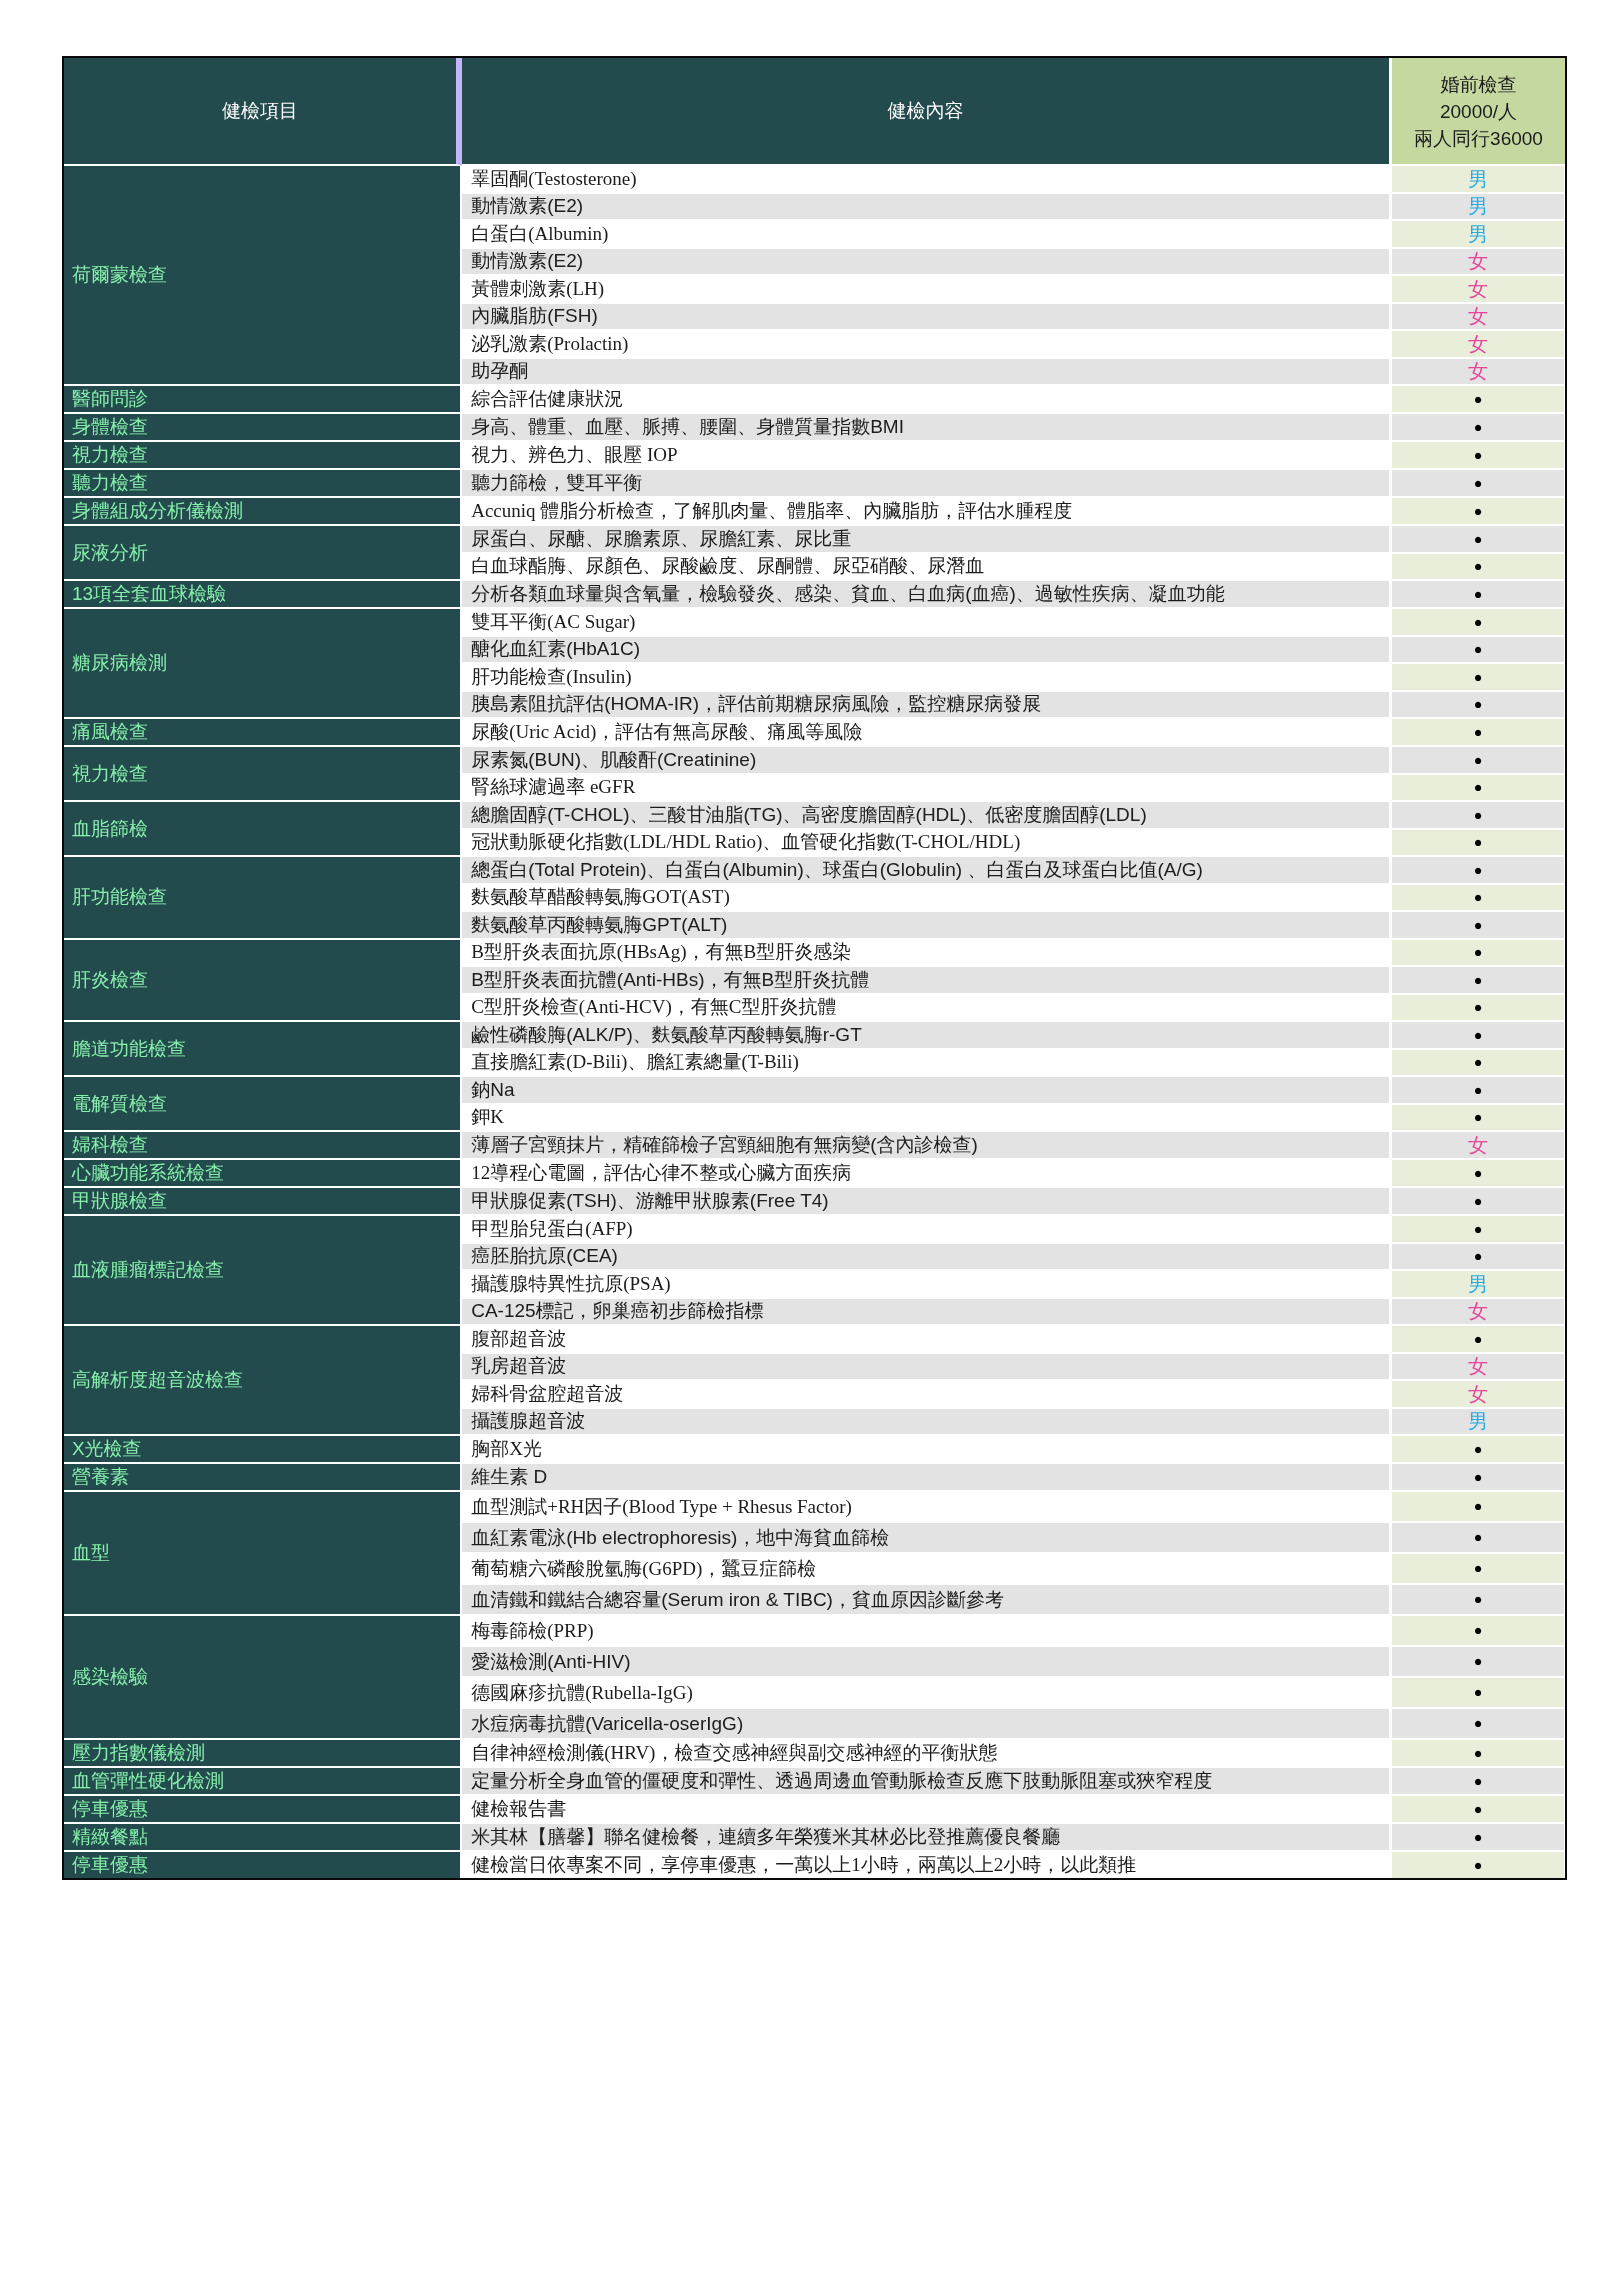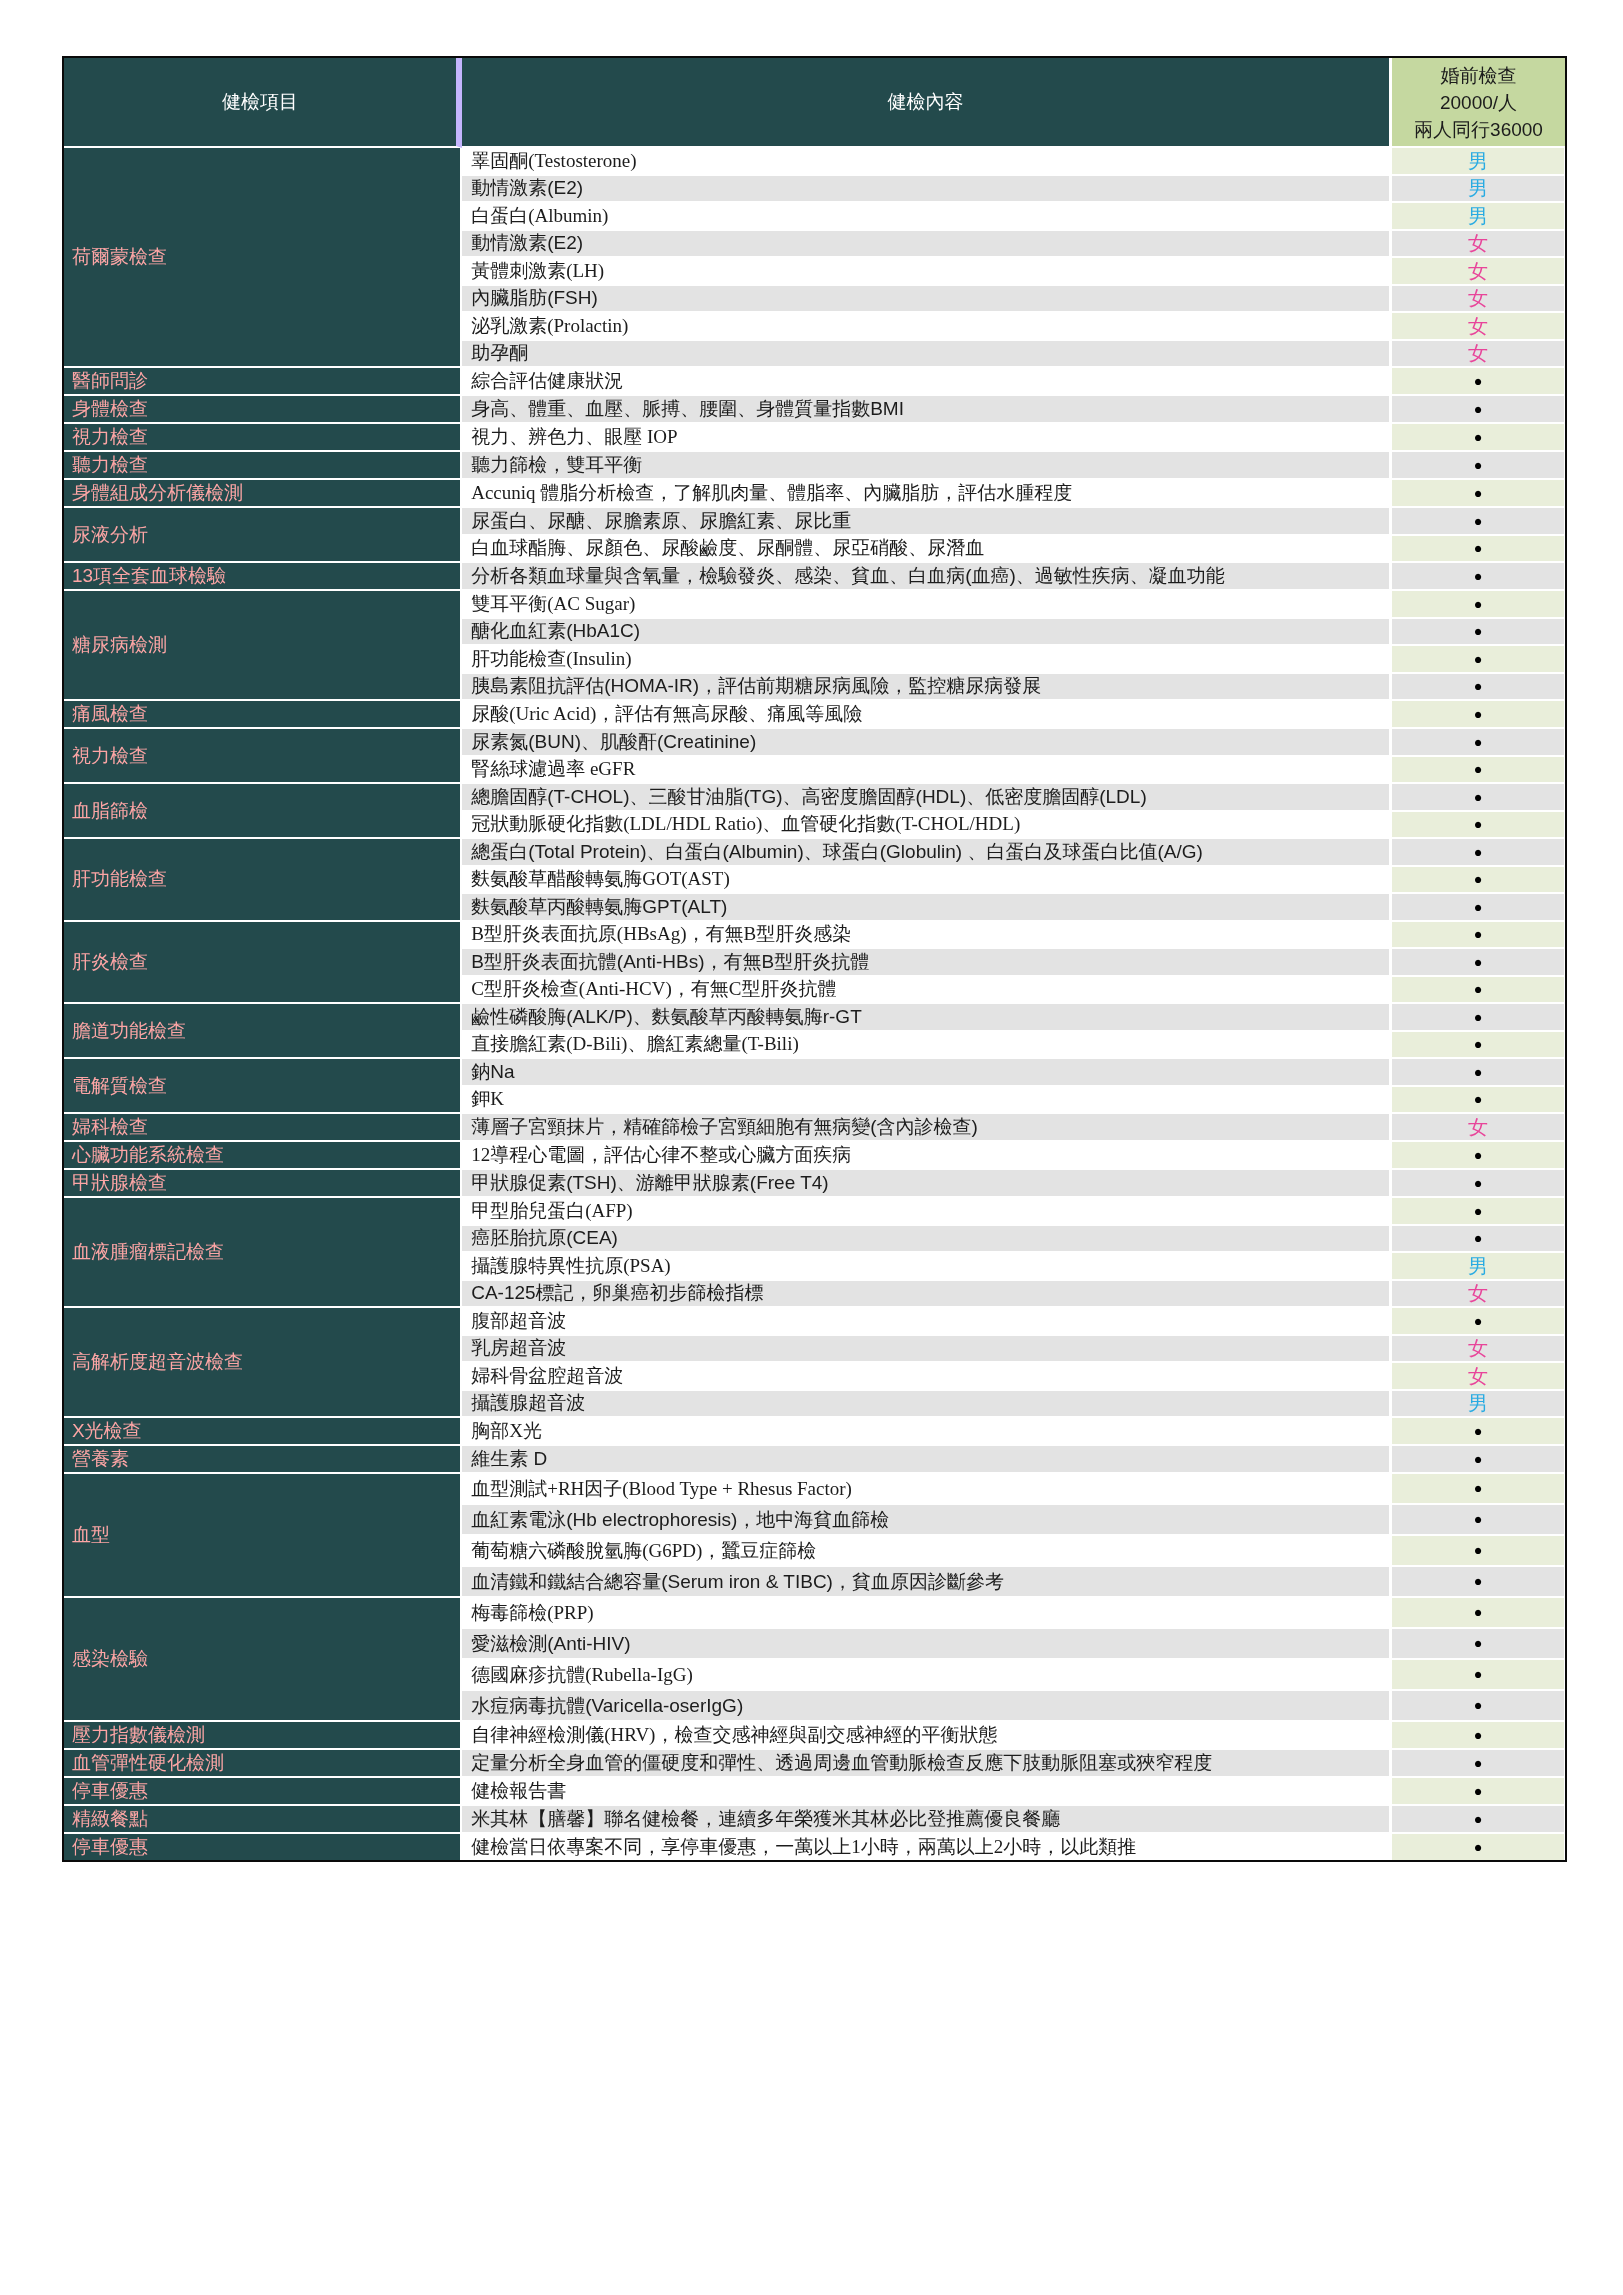--- a/index.html
+++ b/index.html
@@ -29,36 +29,36 @@
 
   th {
     background: var(--header-teal);
     color: #ffffff;
     font-weight: normal;
     font-size: 19px;
     text-align: center;
     vertical-align: middle;
     height: 82px;
     border-bottom: 2.6px solid #ffffff;
-    padding: 3px;
+    padding: 12px;
     margin-left: 20px;
   }
   th.h-item { border-right: 6px solid #c4b5fd; }
   th.h-content { border-right: 3.9px solid #ffffff; }
   th.h-plan {
     background: var(--plan-green);
     color: #1c1c1c;
     line-height: 27px;
   }
 
   td { padding: 0; vertical-align: middle; }
 
   td.cat {
     background: var(--header-teal);
-    color: #fca5a5;
+    color: #86efac;
     font-size: 19px;
     text-align: left;
     padding-left: 7.9px;
     border-right: 2px solid #ffffff;
     border-bottom: 2px solid #ffffff;
   }
   td.content {
     font-size: 19px;
     color: var(--text-dark);
     padding-left: 9.2px;

